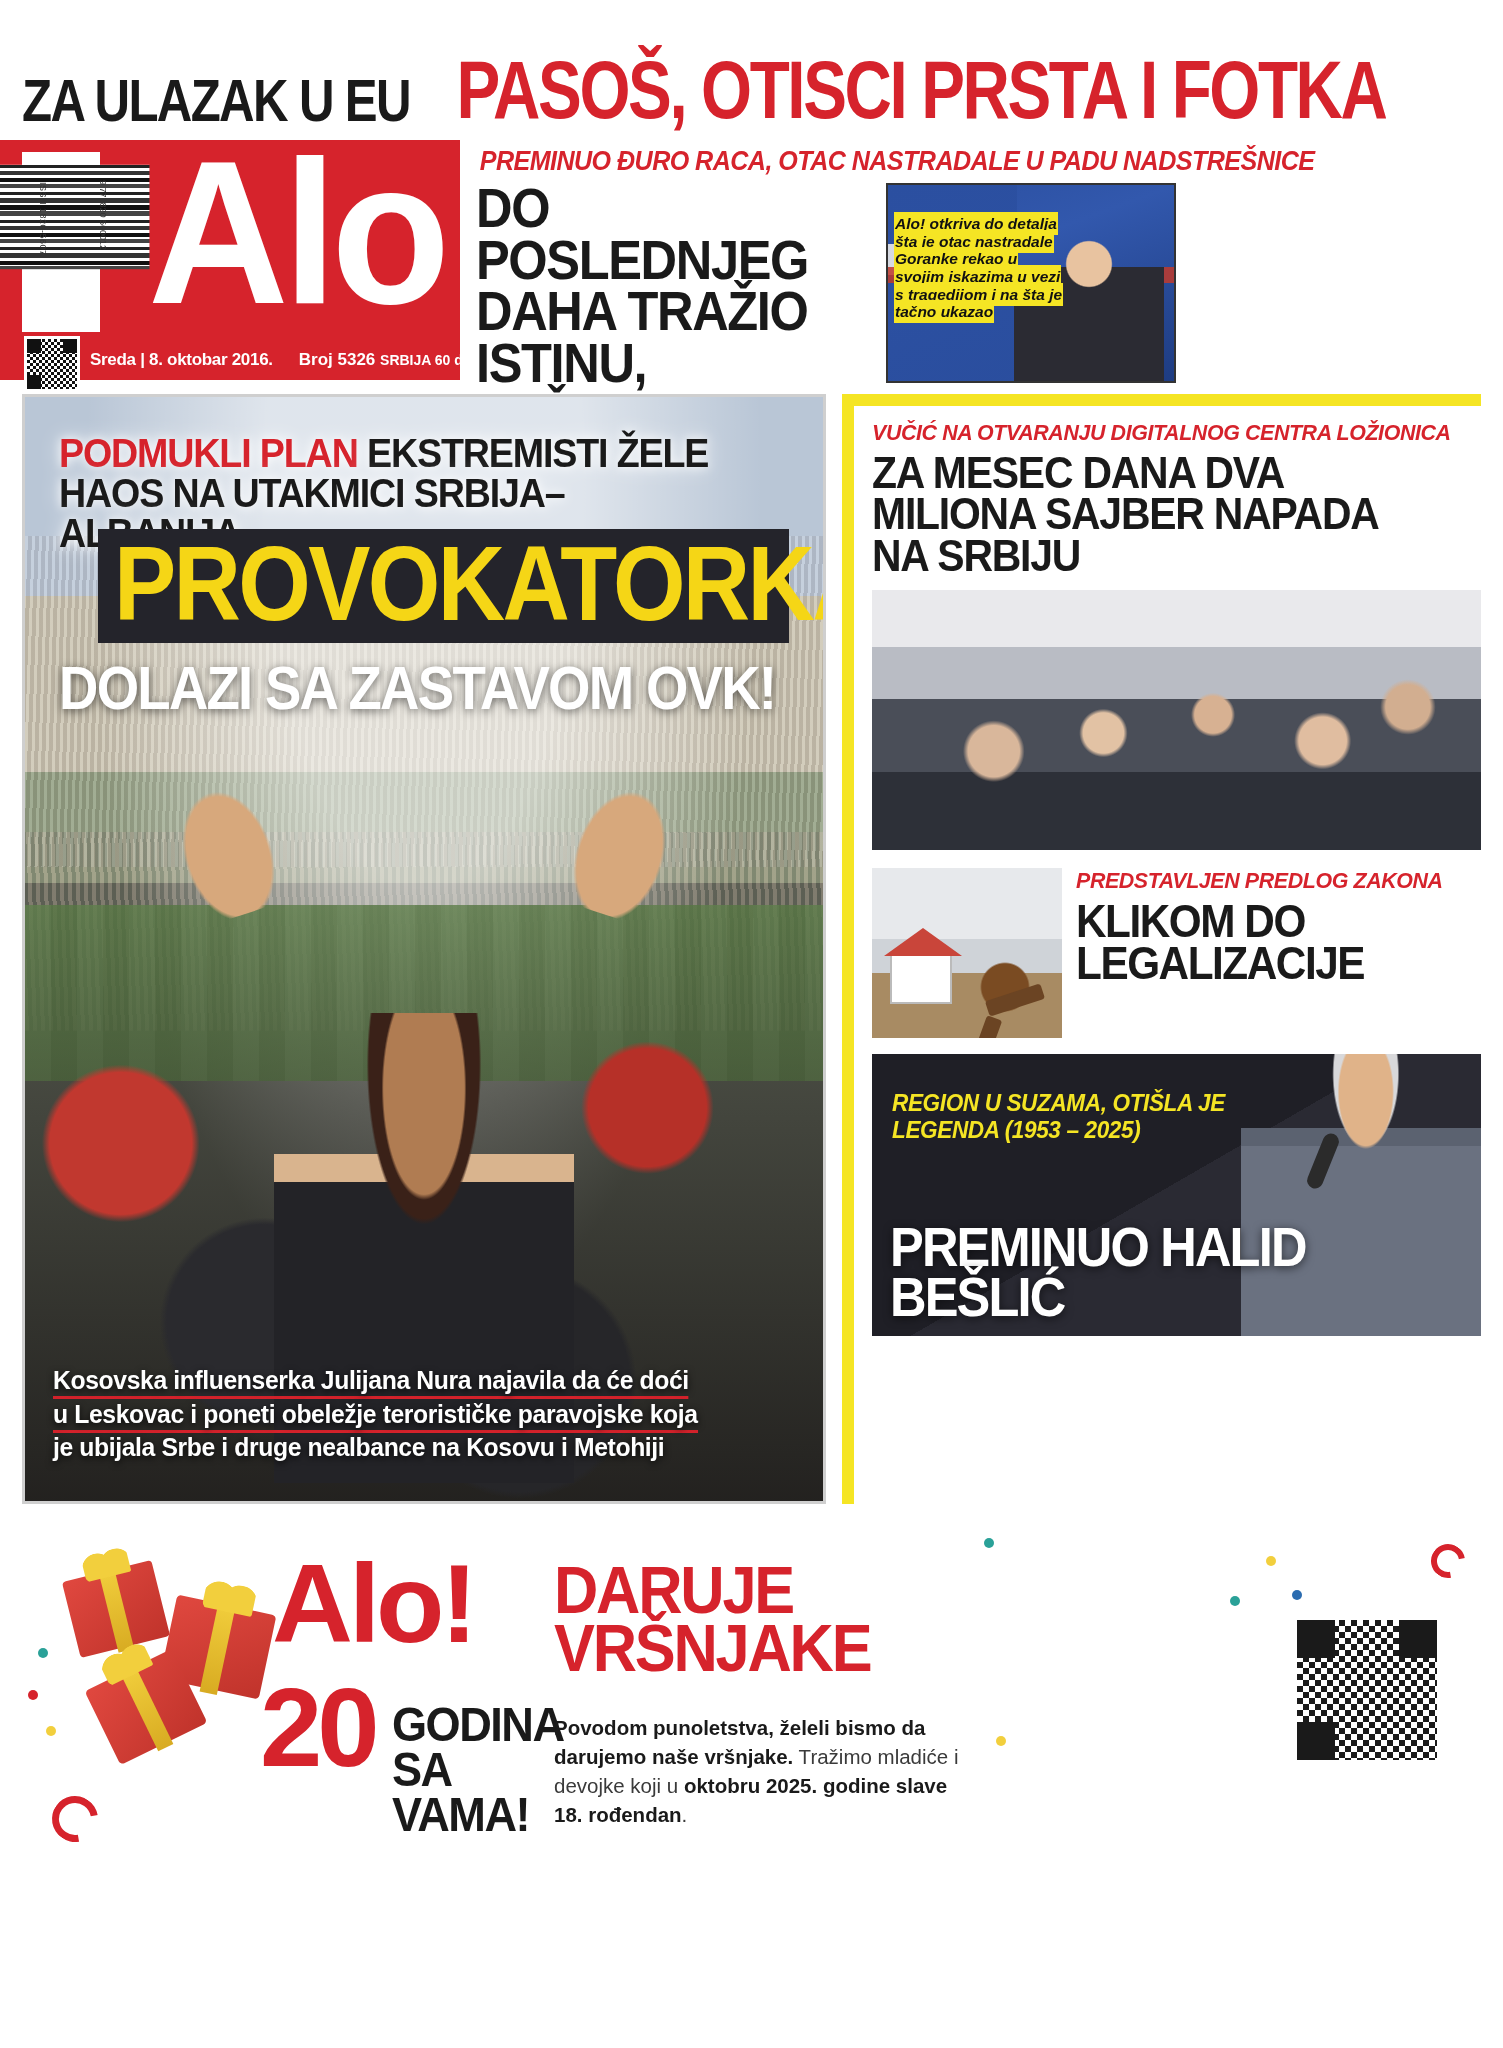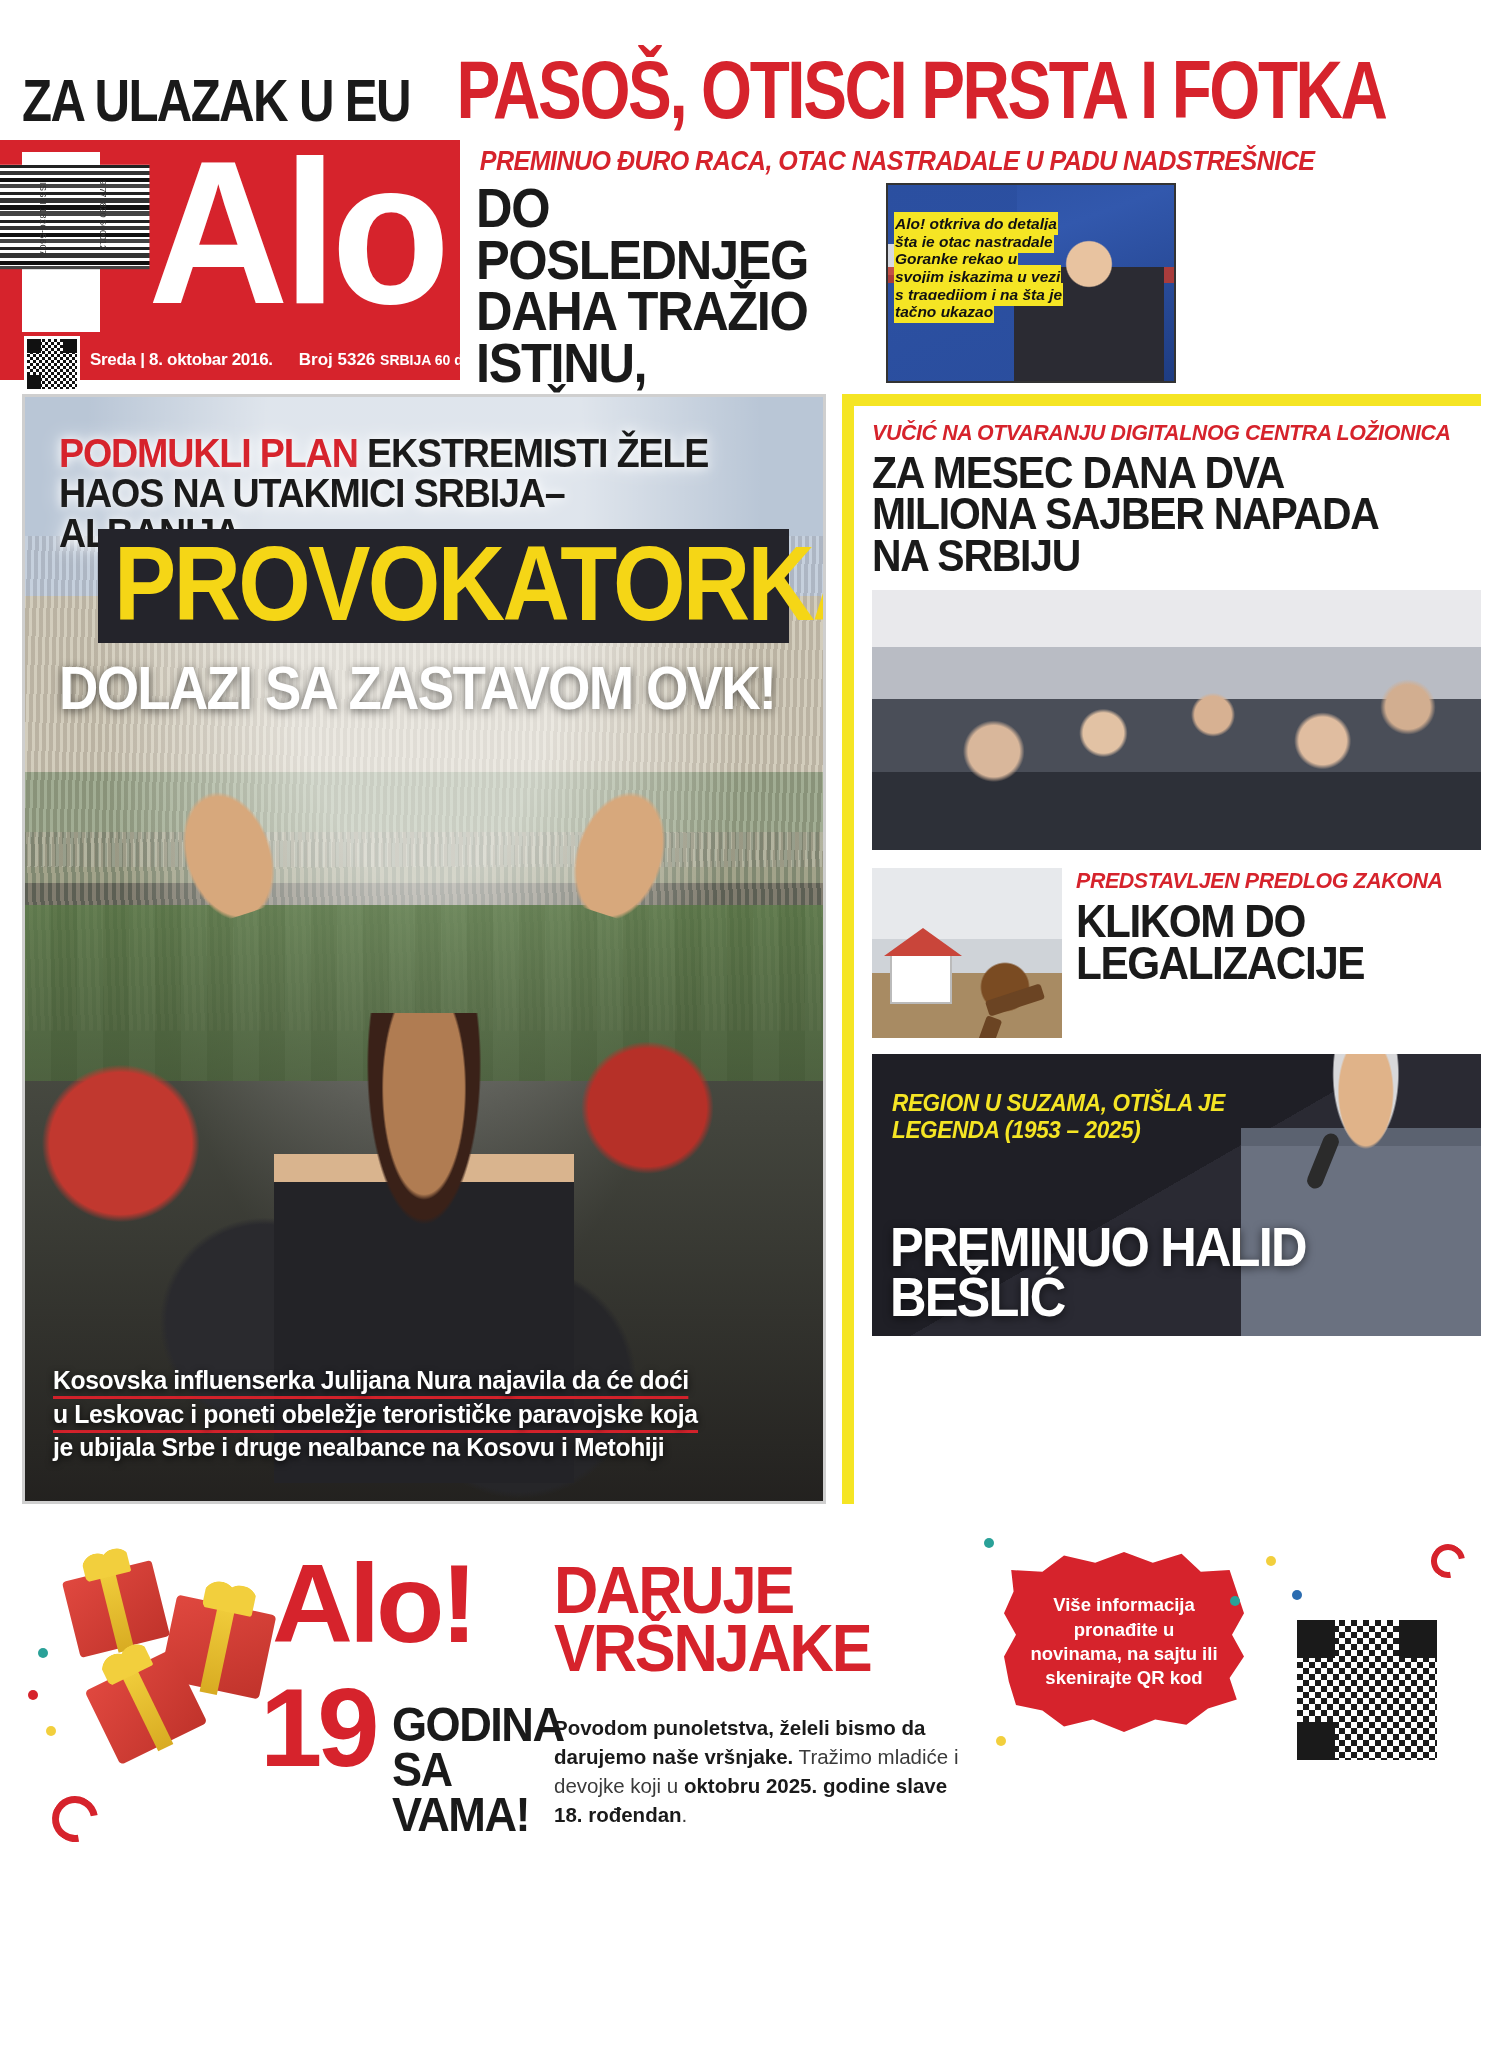--- a/index.html
+++ b/index.html
@@ -490,40 +490,39 @@
     </div>
 
   </div>
 
   <div class="ad">
     <div class="ad-left">
       <div class="gift g1"></div>
       <div class="gift g2"></div>
       <div class="gift g3"></div>
       <div class="ad-alo">Alo!</div>
-      <div class="ad-18">19</div>
+      <div class="ad-18">20</div>
       <div class="ad-godina">GODINA SA VAMA!</div>
       <div class="swirl" style="left:30px; bottom:18px;"></div>
       <div class="confetti" style="left:16px; top:118px; background:#2aa198;"></div>
       <div class="confetti" style="left:24px; top:196px; background:#f2cf3d;"></div>
       <div class="confetti" style="left:6px; top:160px; background:#d6232c;"></div>
     </div>
 
     <div class="ad-mid">
       <div class="ad-daruje">
         <div>DARUJE</div>
         <div>VRŠNJAKE</div>
       </div>
       <div class="ad-body">
         <b>Povodom punoletstva, želeli bismo da darujemo naše vršnjake.</b><span> Tražimo mladiće i devojke koji u </span><b>oktobru 2025. godine slave 18. rođendan</b><span>.</span>
       </div>
     </div>
 
     <div class="ad-right">
-      <div class="blob">Više informacija pronađite u novinama, na sajtu ili skenirajte QR kod</div>
       <div class="confetti" style="left:10px; top:8px; background:#2aa198;"></div>
       <div class="confetti" style="left:292px; top:26px; background:#f2cf3d;"></div>
       <div class="confetti" style="left:318px; top:60px; background:#2b6cb0;"></div>
       <div class="confetti" style="left:256px; top:66px; background:#2aa198;"></div>
       <div class="confetti" style="left:22px; top:206px; background:#f2cf3d;"></div>
       <div class="swirl" style="right:16px; top:14px; width:34px; height:34px; border-width:6px;"></div>
       <div class="qr-big">
           <div class="q"></div>
         </div>
     </div>

